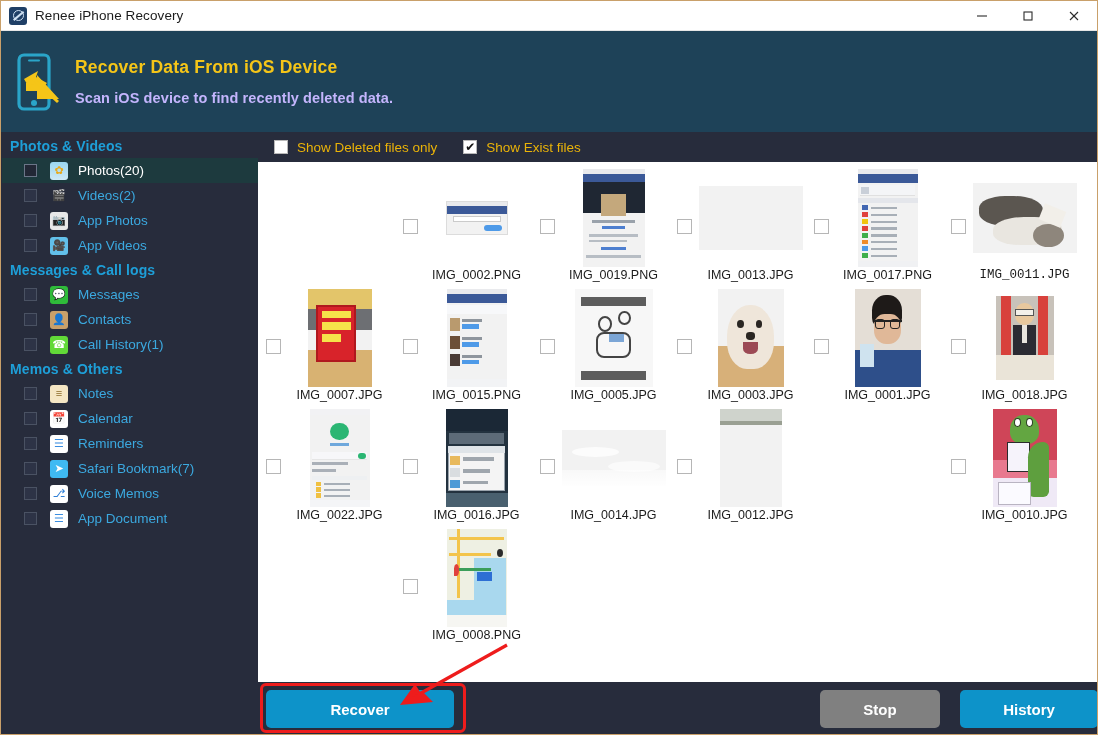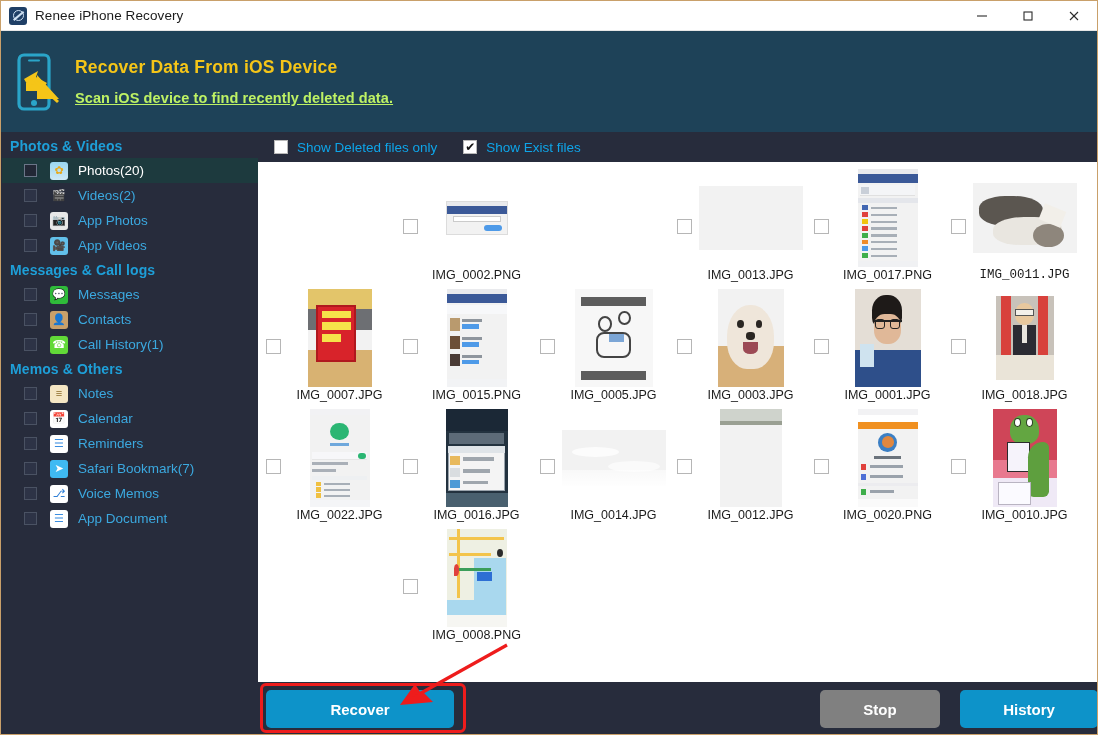--- a/index.html
+++ b/index.html
@@ -64,23 +64,22 @@
   }
   .banner-icon {
     width: 46px; height: 58px; margin-left: 14px; margin-right: 14px;
     position: relative; flex: 0 0 auto;
   }
   .banner-text .line1 {
     color: #f5c518; font-size: 17.5px; font-weight: bold;
     letter-spacing: 0.2px; margin-bottom: 12px;
   }
   .banner-text .line2 {
-    color: #bef264; font-size: 14.5px; font-weight: bold;
+    color: #c4b5fd; font-size: 14.5px; font-weight: bold;
     letter-spacing: 0.1px;
-    text-decoration: underline;
   }
 
   
   .sidebar {
     position: absolute; left: 1px; top: 131px;
     width: 299px; height: 550px;
     background: #272c3c;
     padding-top: 2px;
     overflow: hidden;
   }
@@ -135,21 +134,21 @@
     display: flex; align-items: center; padding-left: 16px;
   }
   .fb-item { display: flex; align-items: center; margin-right: 26px; }
   .fb-box {
     width: 14px; height: 14px; background: #ffffff;
     border: 1px solid #b8b8b8; margin-right: 9px;
     display: flex; align-items: center; justify-content: center;
     color: #111; font-size: 12px; line-height: 1;
     flex: 0 0 auto;
   }
-  .fb-label { color: #0ea5e9; font-size: 13.5px; white-space: nowrap; }
+  .fb-label { color: #eab308; font-size: 13.5px; white-space: nowrap; }
 
   .grid {
     position: relative;
     width: 839px; height: 520px;
     background: #ffffff;
     overflow: hidden;
   }
   .cell {
     position: absolute;
     width: 136px; height: 120px;
@@ -355,20 +354,38 @@
           <div class="cb"></div>
           <div class="thumbwrap">
             <div class="thumb ios-body" style="width: 62px; height: 34px; border: 1px solid rgb(220, 220, 220);">
               <div style="position:absolute;left:0;top:0;width:100%;height:12%;background:#e9eaed"></div>
               <div style="position:absolute;left:0;top:12%;width:100%;height:26%;background:#3b5998"></div>
               <div style="position:absolute;left:10%;top:44%;width:80%;height:18%;background:#fff;border:1px solid #cbcbcb"></div>
               <div style="position:absolute;left:62%;top:72%;width:30%;height:18%;background:#4e9ae8;border-radius:3px"></div>
             </div>
           </div>
           <div class="fname">IMG_0002.PNG</div>
+        </div>
+        <div class="cell" style="left: 278px; top: 6px;">
+          <div class="cb"></div>
+          <div class="thumbwrap">
+            <div class="thumb ios-body" style="width: 62px; height: 98px;">
+              <div style="position:absolute;left:0;top:0;width:100%;height:5%;background:#e9eaed"></div>
+              <div style="position:absolute;left:0;top:5%;width:100%;height:8%;background:#3b5998"></div>
+              <div style="position:absolute;left:0;top:13%;width:100%;height:32%;background:#1f2733"></div>
+              <div style="position:absolute;left:30%;top:26%;width:40%;height:22%;background:#c4a87c"></div>
+              <div style="position:absolute;left:16%;top:52%;width:68%;height:3%;background:#9aa2ab"></div>
+              <div style="position:absolute;left:32%;top:58%;width:36%;height:3%;background:#4d7fd0"></div>
+              <div style="position:absolute;left:10%;top:66%;width:80%;height:3%;background:#b7bdc4"></div>
+              <div style="position:absolute;left:10%;top:72%;width:62%;height:3%;background:#b7bdc4"></div>
+              <div style="position:absolute;left:30%;top:80%;width:40%;height:3%;background:#4d7fd0"></div>
+              <div style="position:absolute;left:6%;top:88%;width:88%;height:3%;background:#b7bdc4"></div>
+            </div>
+          </div>
+          <div class="fname">IMG_0019.PNG</div>
         </div>
         <div class="cell" style="left: 415px; top: 6px;">
           <div class="cb"></div>
           <div class="thumbwrap">
             <div class="thumb flowers" style="width: 104px; height: 64px;"></div>
           </div>
           <div class="fname">IMG_0013.JPG</div>
         </div>
         <div class="cell" style="left: 552px; top: 6px;">
           <div class="cb"></div>
@@ -563,42 +580,20 @@
         <div class="cell" style="left: 415px; top: 246px;">
           <div class="cb"></div>
           <div class="thumbwrap">
             <div class="thumb foliage" style="width: 62px; height: 98px;">
               <div style="position:absolute;left:0;top:0;width:100%;height:14%;background:#cfd3cc"></div>
               <div style="position:absolute;left:0;top:12%;width:100%;height:4%;background:#9aa093"></div>
             </div>
           </div>
           <div class="fname">IMG_0012.JPG</div>
         </div>
-        <div class="cell" style="left: 552px; top: 246px;">
-          <div class="cb"></div>
-          <div class="thumbwrap">
-            <div class="thumb ios-body" style="width: 60px; height: 98px;">
-              <div style="position:absolute;left:0;top:0;width:100%;height:6%;background:#f2f2f4"></div>
-              <div style="position:absolute;left:0;top:6%;width:100%;height:7%;background:#ffffff"></div>
-              <div style="position:absolute;left:0;top:13%;width:100%;height:7%;background:#f09020"></div>
-              <div style="position:absolute;left:34%;top:24%;width:32%;height:20%;background:#3b7fc4;border-radius:50%"></div>
-              <div style="position:absolute;left:40%;top:28%;width:20%;height:12%;background:#e0873f;border-radius:50%"></div>
-              <div style="position:absolute;left:28%;top:48%;width:44%;height:3%;background:#6b737c"></div>
-              <div style="position:absolute;left:6%;top:56%;width:9%;height:6%;background:#e0413c"></div>
-              <div style="position:absolute;left:20%;top:57%;width:56%;height:3%;background:#9aa2ab"></div>
-              <div style="position:absolute;left:6%;top:66%;width:9%;height:6%;background:#4e6fd6"></div>
-              <div style="position:absolute;left:20%;top:67%;width:56%;height:3%;background:#9aa2ab"></div>
-              <div style="position:absolute;left:0;top:76%;width:100%;height:3%;background:#ececef"></div>
-              <div style="position:absolute;left:6%;top:82%;width:9%;height:6%;background:#3fae4b"></div>
-              <div style="position:absolute;left:20%;top:83%;width:40%;height:3%;background:#9aa2ab"></div>
-              <div style="position:absolute;left:0;top:92%;width:100%;height:8%;background:#fafafa"></div>
-            </div>
-          </div>
-          <div class="fname">IMG_0020.PNG</div>
-        </div>
         <div class="cell" style="left: 689px; top: 246px;">
           <div class="cb"></div>
           <div class="thumbwrap">
             <div class="thumb pepe" style="width: 64px; height: 98px;">
               <div style="position:absolute;left:0;top:0;width:100%;height:52%;background:#cf4558"></div>
               <div style="position:absolute;left:0;top:52%;width:100%;height:18%;background:#e8798f"></div>
               <div style="position:absolute;left:0;top:70%;width:100%;height:30%;background:#efe9f6"></div>
               <div style="position:absolute;left:28%;top:6%;width:44%;height:30%;background:#63a641;border-radius:48% 48% 40% 40%"></div>
               <div style="position:absolute;left:34%;top:9%;width:11%;height:9%;background:#fff;border-radius:50%;border:1px solid #2b3d22"></div>
               <div style="position:absolute;left:52%;top:9%;width:11%;height:9%;background:#fff;border-radius:50%;border:1px solid #2b3d22"></div>

